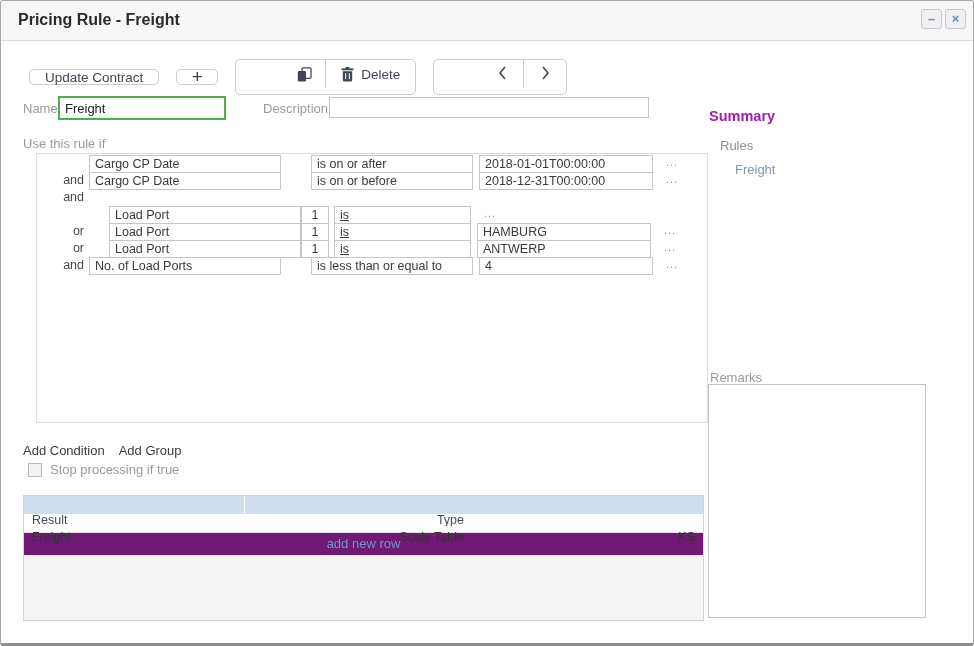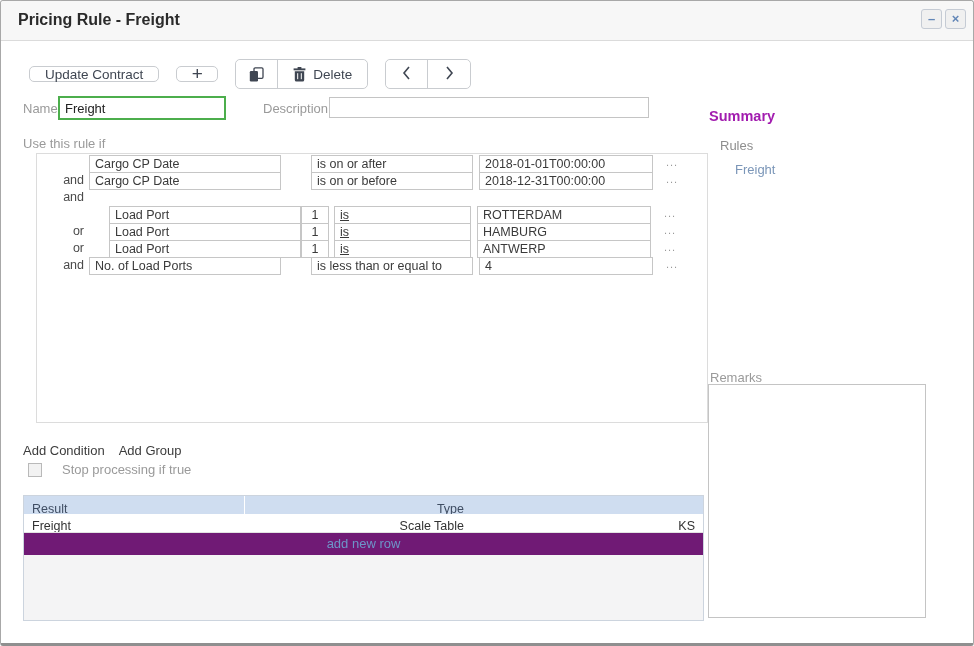--- a/index.html
+++ b/index.html
@@ -16,22 +16,22 @@
   .win-btns{position:absolute;right:7px;top:8px;display:flex;gap:3px;}
   .win-btn{width:21px;height:20px;background:#f0f0f0;border:1px solid #c5cbd4;border-radius:3px;
     color:#6286b7;font-weight:bold;text-align:center;line-height:18px;font-size:13px;cursor:pointer;
     box-sizing:border-box;}
   
   .toolbar{position:absolute;left:28px;top:58px;display:flex;gap:17px;align-items:center;}
   .btn{height:16px;border:1px solid #c9ccd0;border-radius:5px;background:#fff;color:#3f4652;
     font-size:13.5px;display:flex;align-items:center;justify-content:center;padding:0 15px;
     box-sizing:border-box;cursor:pointer;white-space:nowrap;}
   .btn-plus{width:42px;font-size:19px;font-weight:400;padding:0;}
-  .btn-group{display:flex;border:1px solid #c9ccd0;border-radius:5px;height:30px;box-sizing:border-box;
-    align-items:stretch;background:#fff;}
+  .btn-group{display:flex;border:1px solid #c9ccd0;border-radius:5px;height:36px;box-sizing:border-box;
+    align-items:stretch;background:#fff;padding-left:48px;}
   .btn-group .btn{border:none;border-radius:0;height:28px;}
   .btn-group .btn:first-child{border-right:1px solid #c9ccd0;border-radius:5px 0 0 5px;}
   .btn-group .btn:last-child{border-radius:0 5px 5px 0;}
   .btn-icon{width:42px;padding:0;}
   .btn .ic{display:inline-flex;margin-right:7px;}
   
   .field-label{position:absolute;color:#9a9a9a;font-size:13px;}
   .name-input{position:absolute;left:57px;top:95px;width:168px;height:24px;border:2px solid #4cae4c;
     font-size:13px;padding:0 5px;color:#222;box-sizing:border-box;outline:none;
     font-family:"Liberation Sans",sans-serif;}
@@ -52,28 +52,28 @@
   .cname{width:192px;margin-left:2px;}
   .row-group .cname{margin-left:22px;}
   .cnum{width:28px;text-align:center;padding-left:2px;padding-right:2px;}
   .cop{width:162px;margin-left:30px;}
   .row-group .cop{margin-left:5px;width:137px;text-decoration:underline;}
   .cval{width:174px;margin-left:6px;}
   .cmore{margin-left:13px;color:#9a9a9a;font-size:11px;line-height:15px;letter-spacing:1px;cursor:pointer;}
   
   .add-links{position:absolute;left:22px;top:442px;display:flex;gap:14px;font-size:13px;color:#3c3c3c;}
   .add-links span{cursor:pointer;}
-  .stop-row{position:absolute;left:27px;top:461px;display:flex;align-items:flex-end;gap:20px;}
+  .stop-row{position:absolute;left:27px;top:461px;display:flex;align-items:flex-end;gap:8px;}
   .checkbox{width:12px;height:12px;border:1px solid #b9b9b9;background:#f2f2f2;cursor:pointer;}
   .stop-label{color:#9a9a9a;font-size:13px;}
   
   .results{position:absolute;left:22px;top:494px;width:681px;height:126px;background:#f4f4f5;
     border:1px solid #ccd4de;box-sizing:border-box;}
   .thead{display:flex;height:18px;background:#cfddf0;color:#3f4d63;font-size:12.5px;line-height:18px;}
-  .th,.td{box-sizing:border-box;padding:4px 8px;white-space:nowrap;overflow:hidden;}
+  .th,.td{box-sizing:border-box;padding:15px 8px;white-space:nowrap;overflow:hidden;}
   .col-result{width:220px;}
   .col-type{width:228px;text-align:right;}
   .col-value{flex:1;text-align:right;}
   .thead .col-type,.thead .col-value{border-left:1px solid #fff;}
   .trow{display:flex;height:18px;background:#fff;border-bottom:1px solid #e3e3e3;font-size:12.5px;
     line-height:17px;color:#333;}
   .add-row{height:22px;background:#701a75;text-align:center;color:#6d96c9;font-size:13px;
     line-height:21px;cursor:pointer;}
   
   .remarks-label{position:absolute;left:709px;top:369px;color:#9a9a9a;font-size:13px;}
@@ -169,21 +169,20 @@
   <div class="cond-row">
     <span class="connector">and</span>
 
   </div>
 
   <div class="cond-row row-group">
     <span class="connector"></span>
     <span class="cbox cname">Load Port</span>
     <span class="cbox cnum">1</span>
     <span class="cbox cop">is</span>
-    <span class="cbox cval">ROTTERDAM</span>
     <span class="cmore">...</span>
   </div>
 
   <div class="cond-row row-group">
     <span class="connector">or</span>
     <span class="cbox cname">Load Port</span>
     <span class="cbox cnum">1</span>
     <span class="cbox cop">is</span>
     <span class="cbox cval">HAMBURG</span>
     <span class="cmore">...</span>

